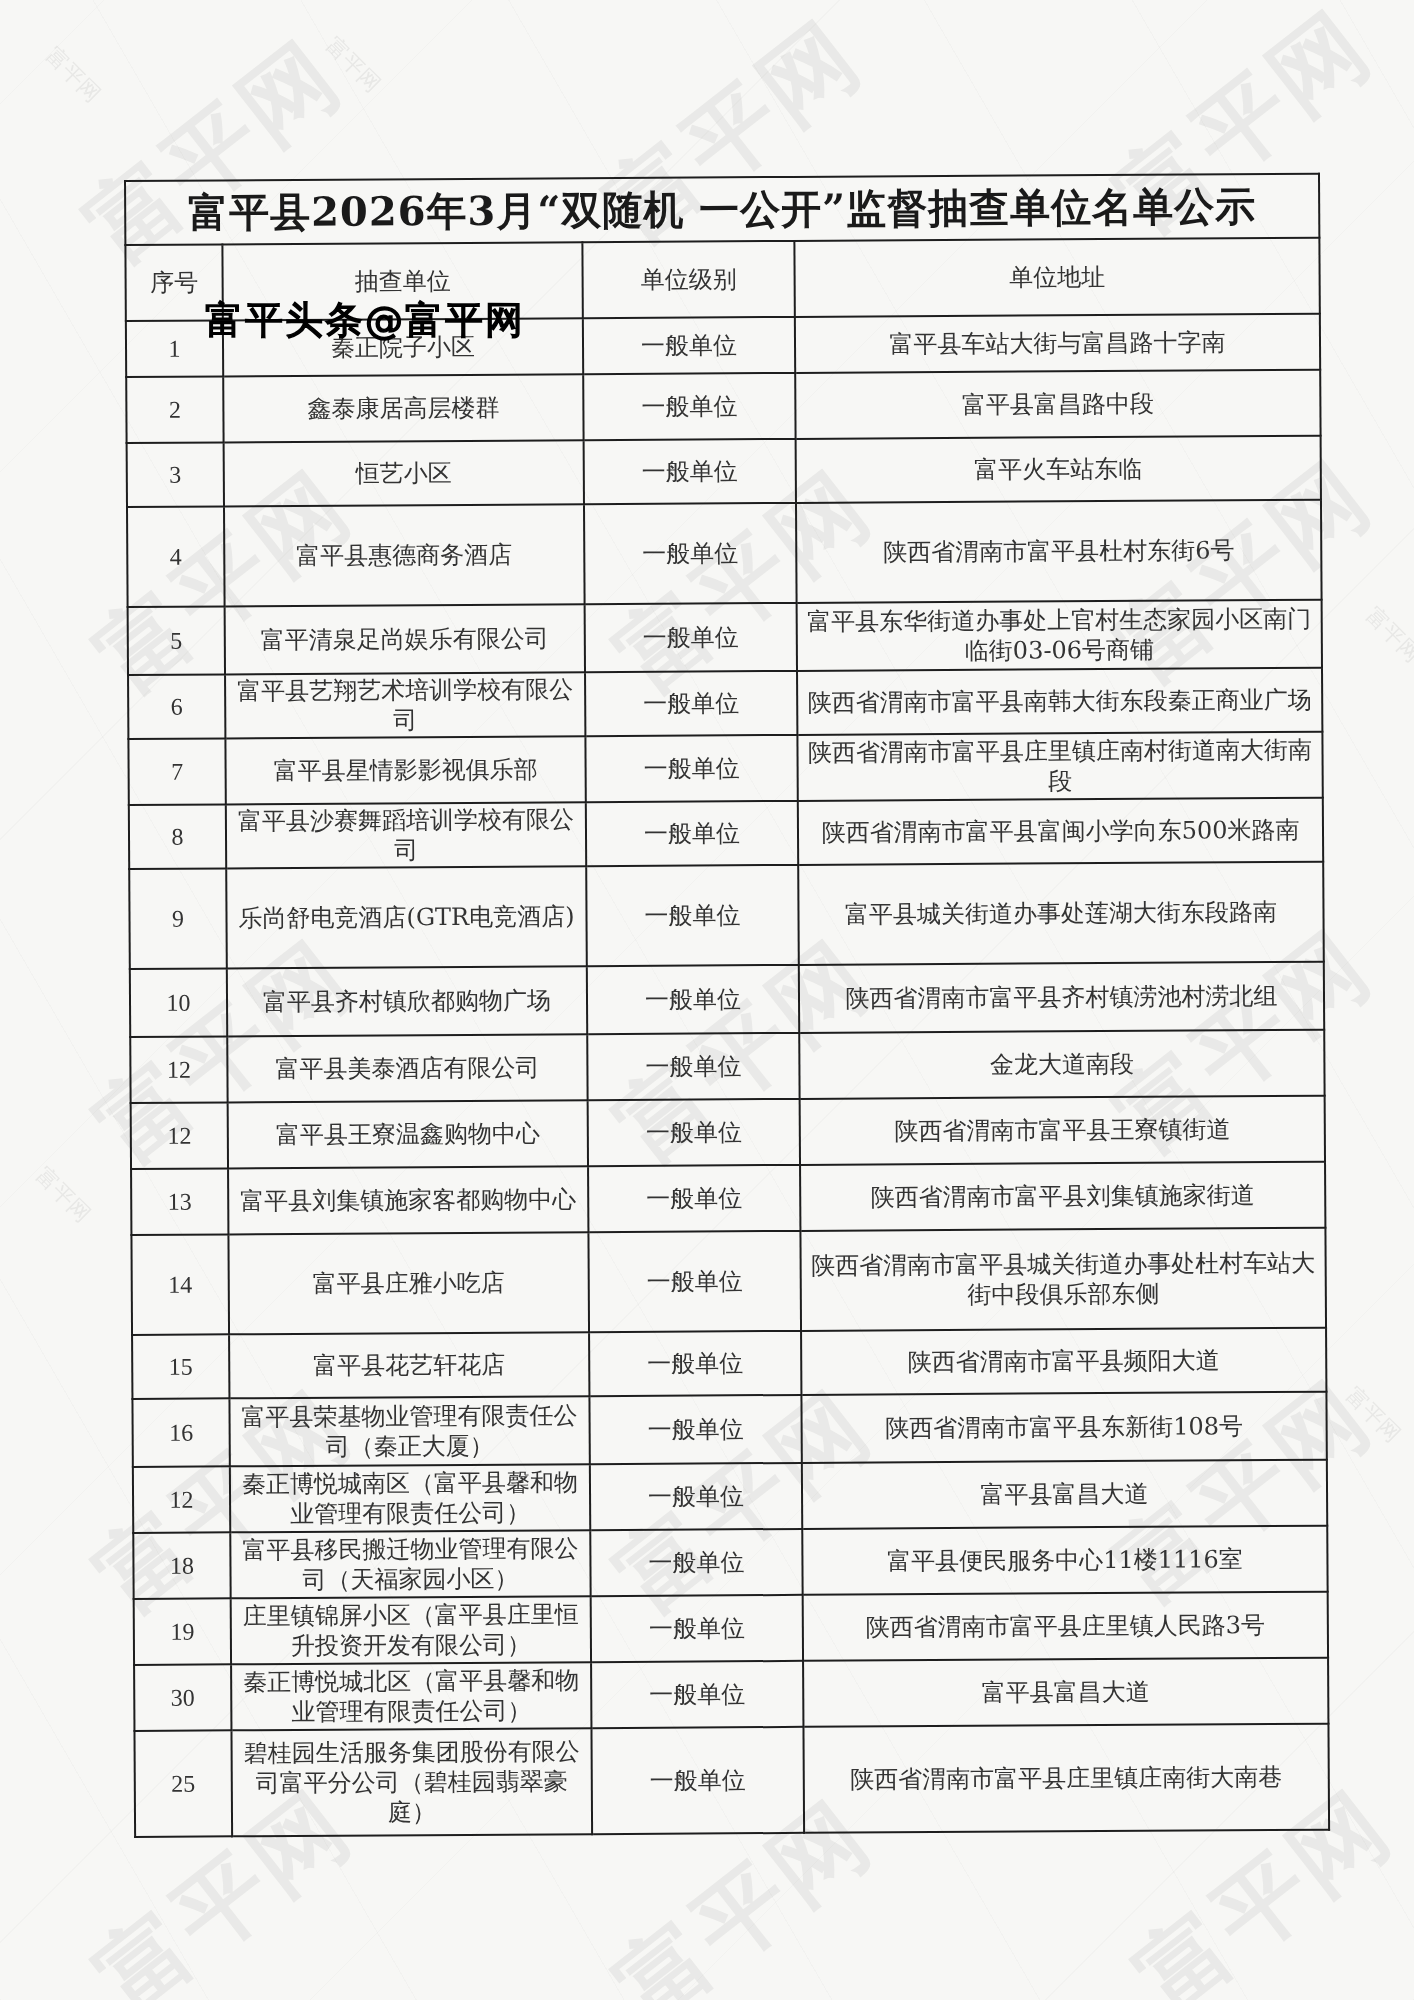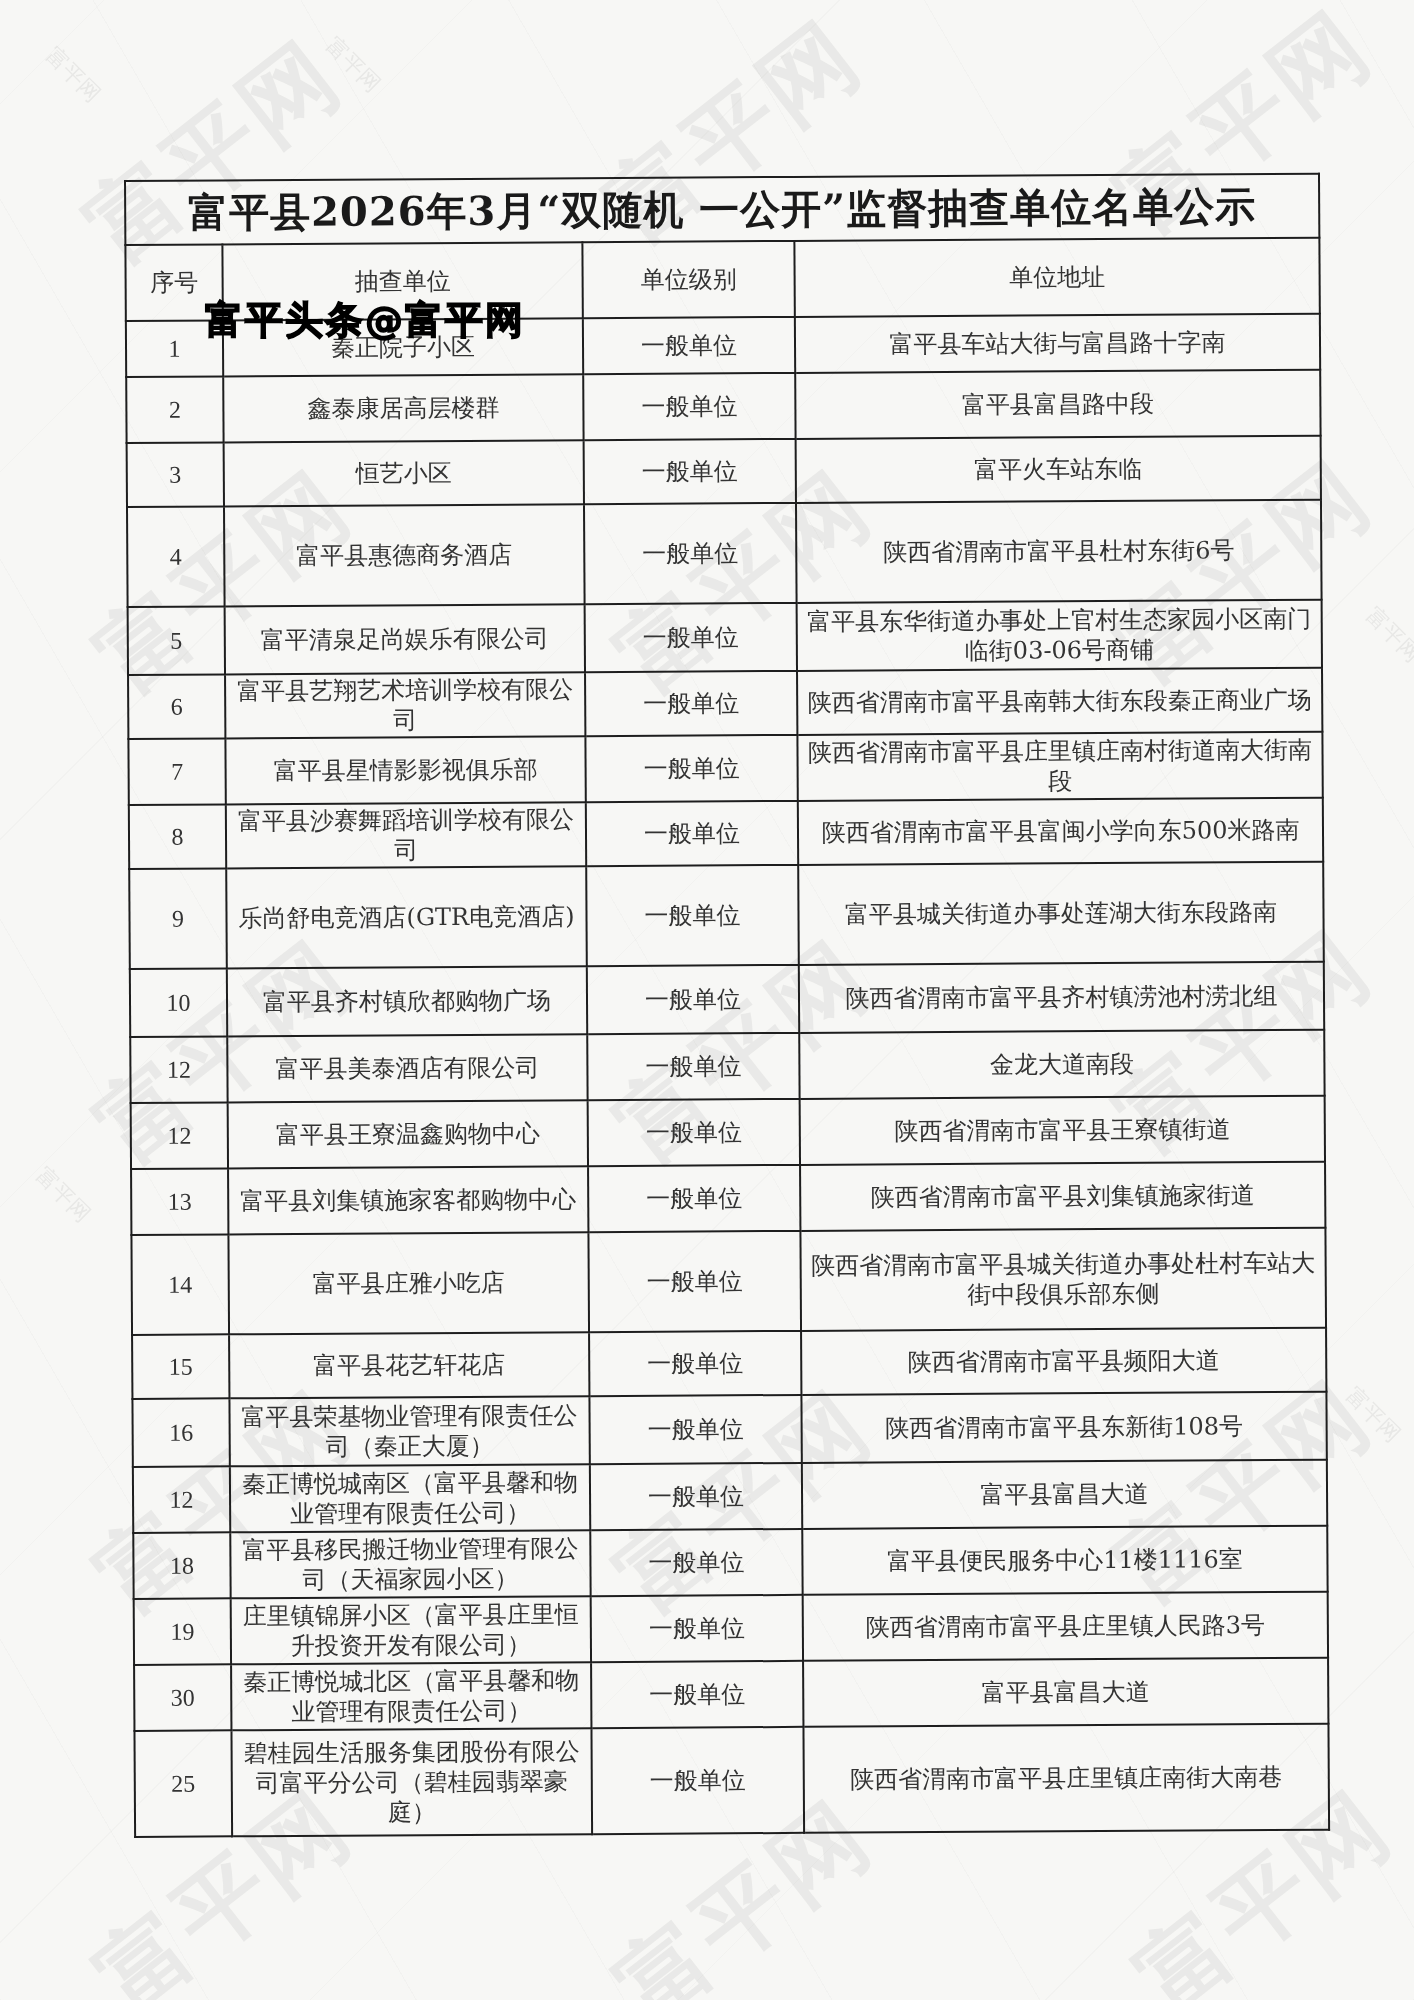--- a/index.html
+++ b/index.html
@@ -93,21 +93,21 @@
     .cell-no {
       font-family: "Liberation Serif", "DejaVu Serif", serif;
       font-size: 24px;
     }
     .overlay-brand {
       position: absolute;
       left: 205px;
       top: 300px;
       z-index: 3;
       font-family: "DejaVu Sans", "Liberation Sans", sans-serif;
-      font-weight: 700;
+      font-weight: 400;
       font-size: 38px;
       color: #000;
       letter-spacing: 2px;
       line-height: 40px;
       -webkit-text-stroke: 1.5px #000;
     }
   </style>
 </head>
 <body>
 

